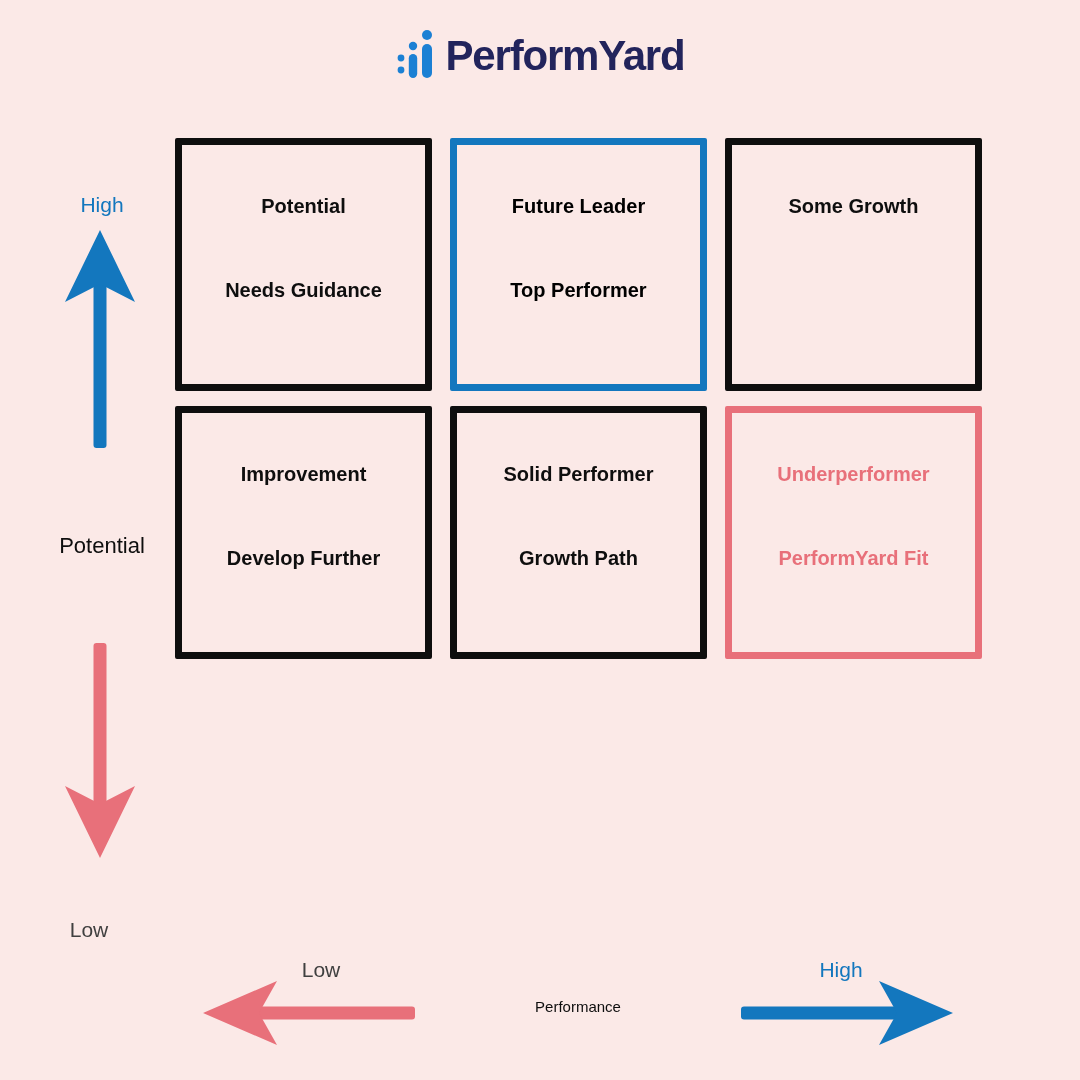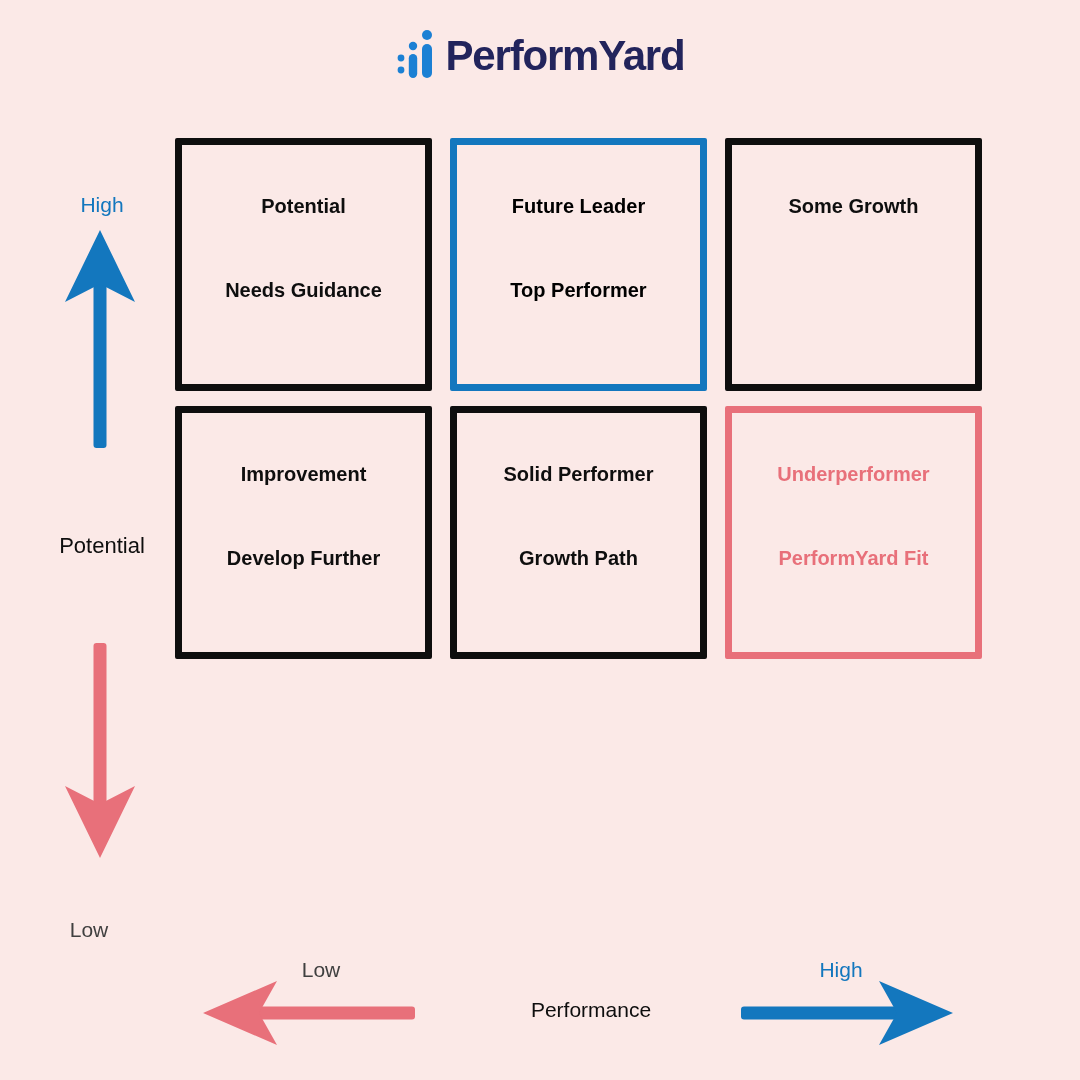--- a/index.html
+++ b/index.html
@@ -47,21 +47,21 @@
   }
   .blue-text { color:#1377BE; }
   .pink-text { color:#404040; }
   .black-text { color:#0E0E0E; }
 
   .y-high { left:62px; top:193px; width:80px; font-size:21px; }
   .y-name { left:22px; top:533px; width:160px; font-size:22px; }
   .y-low  { left:49px; top:918px; width:80px; font-size:21px; }
 
   .x-low  { left:281px; top:958px; width:80px;  font-size:21px; }
-  .x-name { left:491px; top:998px; width:200px; font-size:21px; }
+  .x-name { left:478px; top:998px; width:200px; font-size:15px; }
   .x-high { left:801px; top:958px; width:80px;  font-size:21px; }
 
   .arrow { position:absolute; }
   .arrow-up    { left:65px;  top:230px; }
   .arrow-down  { left:65px;  top:643px; }
   .arrow-left  { left:203px; top:981px; }
   .arrow-right { left:741px; top:981px; }
 </style>
 </head>
 <body>

